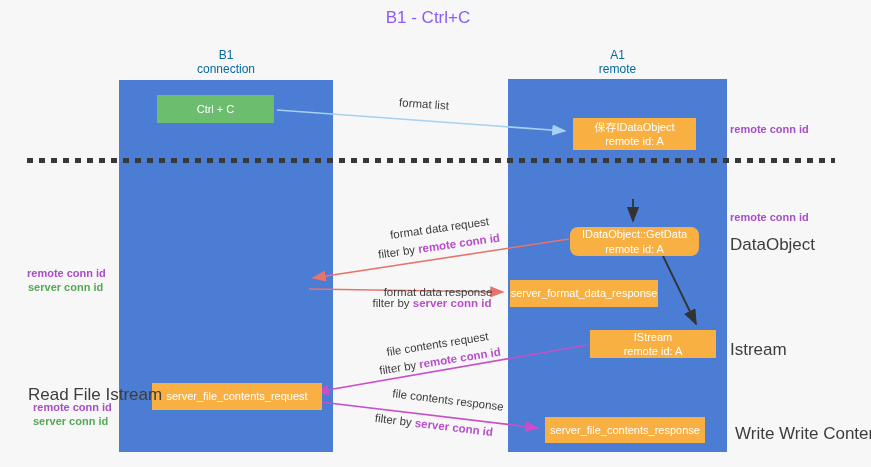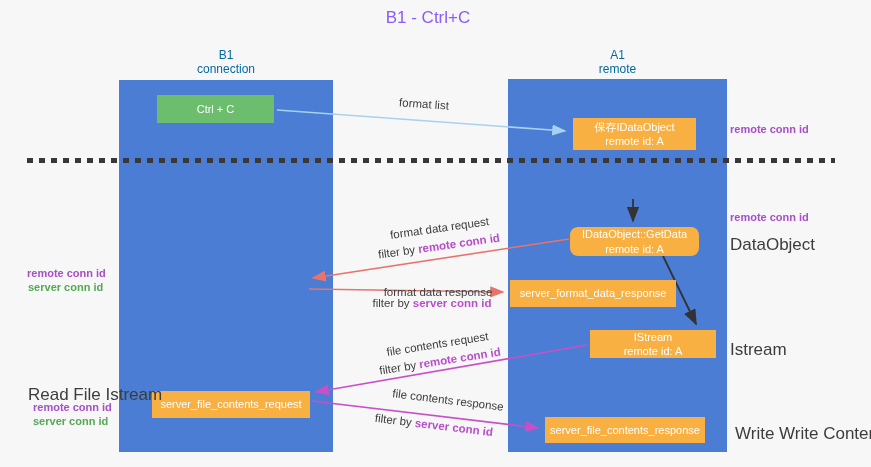--- a/index.html
+++ b/index.html
@@ -133,30 +133,30 @@
     <span>remote id: A</span>
   </div>
 
 
   <div class="node node-orange" style="left:570px; top:227px; width:129px; height:29px;border-radius:8px;">
     <span>IDataObject::GetData</span>
     <span>remote id: A</span>
   </div>
 
 
-  <div class="node node-orange" style="left:510px; top:280px; width:166px; height:27px;">
+  <div class="node node-orange" style="left:510px; top:280px; width:148px; height:27px;">
     <span>server_format_data_response</span>
   </div>
 
   <div class="node node-orange" style="left:590px; top:330px; width:126px; height:28px;">
     <span>IStream</span>
     <span>remote id: A</span>
   </div>
 
-  <div class="node node-orange" style="left:152px; top:391px; width:158px; height:27px;">
+  <div class="node node-orange" style="left:152px; top:383px; width:170px; height:27px;">
     <span>server_file_contents_request</span>
   </div>
 
   <div class="node node-orange" style="left:545px; top:417px; width:160px; height:26px;">
     <span>server_file_contents_response</span>
   </div>
 
   <div class="side-label bold-purple" style="left:730px; top:123px;">remote conn id</div>
   <div class="side-label bold-purple" style="left:730px; top:211px;">remote conn id</div>
   <div class="side-label" style="left:730px; top:235px;">DataObject</div>

